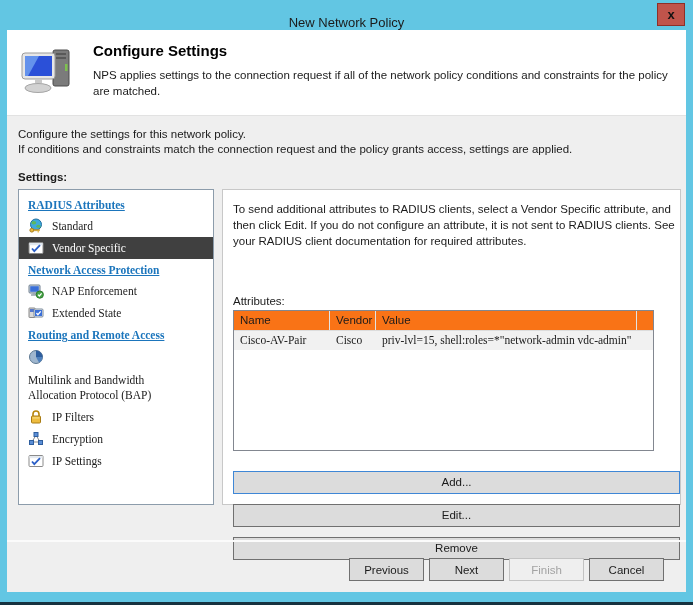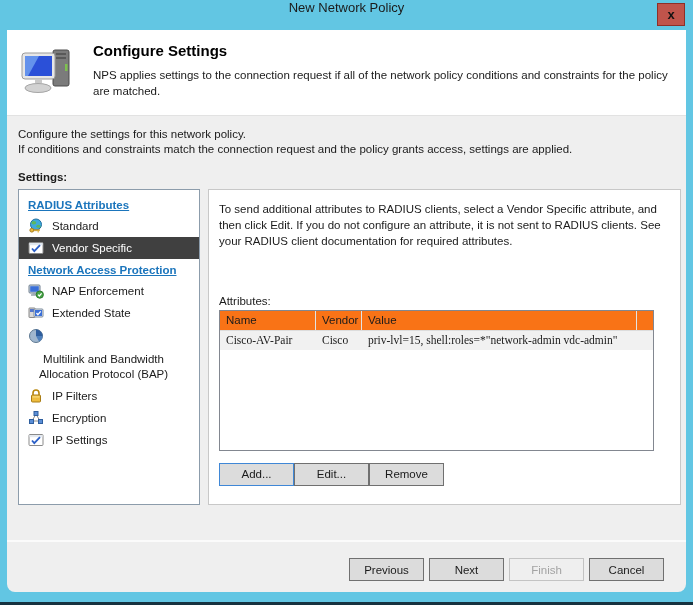--- a/index.html
+++ b/index.html
@@ -3,68 +3,68 @@
 <meta charset="utf-8">
 <style>
   * { box-sizing: border-box; margin: 0; padding: 0; }
   html,body { background:#ffffff; }
   body { font-family:"Liberation Sans", sans-serif; font-size:11.5px; color:#1b1b1b; }
 
   .window { position:relative; width:693px; height:605px; background:#62c6e3; overflow:hidden; }
   .window::after { content:""; position:absolute; left:0; right:0; bottom:0; height:3px; background:#17323f; }
 
   
-  .titlebar { height:30px; display:flex; align-items:flex-start; justify-content:center; position:relative; }
+  .titlebar { height:30px; display:flex; align-items:flex-end; justify-content:center; position:relative; }
   .titlebar-text { font-size:13px; color:#1b1b1b; }
   .close-btn { position:absolute; right:8px; top:3px; width:28px; height:23px;
                background:#c0544b; border:1px solid #8e2f28; color:#121212;
                font-weight:bold; font-size:13px; line-height:1;
                display:flex; align-items:center; justify-content:center; cursor:default; }
 
   
-  .frame { margin:0 7px; height:562px; background:#efefef; display:flex; flex-direction:column;border-radius:8px; }
+  .frame { margin:0 7px; height:562px; background:#efefef; display:flex; flex-direction:column; }
 
   
   .header { background:#ffffff; border-bottom:1px solid #e2e2e2; padding:10px 4px 10px 12px;
             display:flex; gap:16px; min-height:86px; }
   .header-icon { flex:0 0 58px; padding-top:4px; }
   .header-title { font-size:15px; font-weight:bold; margin:2px 0 9px; color:#000; }
   .header-desc { line-height:1.35; padding-right:0; }
 
   
   .body { flex:1; padding:11px 5px 0 11px; }
   .intro-line { line-height:15px; }
   .settings-label { font-weight:bold; margin:14px 0 6px; }
 
   .panels { display:flex; gap:8px; }
 
   
-  .nav-panel { width:182px; height:316px; background:#ffffff; border:1px solid #8c9cab; padding:4px 0 0; overflow:hidden; }
+  .nav-panel { width:196px; height:316px; background:#ffffff; border:1px solid #8c9cab; padding:4px 0 0; overflow:hidden;font-family:Liberation Serif, serif; }
   .section-heading { color:#1b75bc; font-weight:bold; text-decoration:underline;
                      padding:4px 8px 3px 9px; line-height:14px; max-width:168px; }
-  .nav-item { display:flex; align-items:center; gap:8px; padding:3px 20px 3px 9px; line-height:15px; cursor:default;text-align:center; }
+  .nav-item { display:flex; align-items:center; gap:8px; padding:3px 20px 3px 9px; line-height:15px; cursor:default; }
   .nav-item.top { align-items:flex-start;flex-direction:column; }
   .nav-item.top .nav-icon { margin-top:1px; }
   .nav-item.selected { background:#404040; color:#ffffff; }
   .nav-icon { flex:0 0 16px; width:16px; height:16px; }
 
   
   .group-panel { flex:1; height:316px; background:#ffffff; border:1px solid #c8c8c8; padding:12px 0 0 10px; }
   .vendor-desc { line-height:1.38; max-width:456px; }
   .attributes-label { margin:45px 0 3px; }
 
   .listview { border:1px solid #828790; height:141px; margin-right:26px; background:#ffffff;
               display:flex; flex-direction:column; overflow:hidden; }
   .lv-header { display:flex; background:#f97316; border-bottom:1px solid #dcdcdc; height:20px; align-items:stretch; }
   .lv-hcell { display:flex; align-items:center; padding-left:6px; border-right:1px solid #e3e3e3; cursor:default; }
   .lv-row { display:flex; height:19px; align-items:stretch; background:#f1f1f1; cursor:default;font-family:Liberation Serif, serif; }
   .lv-cell { display:flex; align-items:center; padding-left:6px; white-space:nowrap; overflow:hidden; }
   .col-name { width:96px; } .col-vendor { width:46px; } .col-value { flex:1; } .col-end { width:16px; border-right:none; }
 
-  .lv-buttons { display:flex; gap:0; margin-top:12px; }
+  .lv-buttons { display:flex; gap:10px; margin-top:20px;flex-direction:column; }
   .btn { height:23px; min-width:75px; padding:0 12px; background:#dcdcdc; border:1px solid #707070;
          font-family:inherit; font-size:11.5px; color:#1b1b1b; cursor:default; }
   .btn-add { border-color:#3f87d6; }
   .btn:disabled { background:#efefef; border-color:#c3c3c3; color:#a3a3a3; }
 
   
   .footer { height:52px; border-top:2px solid #fbfbfb; display:flex; justify-content:flex-end;
             gap:5px; padding:16px 22px 0 0; }
   .footer .btn { min-width:75px; }
 </style>
@@ -152,20 +152,21 @@
             <svg class="nav-icon" viewBox="0 0 16 16">
               <rect x="1" y="3" width="6" height="9.5" rx="0.5" fill="#d8d8d8" stroke="#888888"></rect>
               <rect x="2" y="4" width="4" height="3" fill="#5577cc"></rect>
               <rect x="6" y="4" width="9" height="8" rx="1" fill="#e8eef5" stroke="#7a8a9a"></rect>
               <rect x="7" y="5" width="7" height="6" fill="#3a6fd8"></rect>
               <path d="M8.5 8 l1.4 1.7 2.8-3.4" stroke="#ffffff" stroke-width="1.3" fill="none"></path>
             </svg>
             <span>Extended State</span>
           </div>
 
+          <div class="section-heading">Routing and Remote Access</div>
 
           <div class="nav-item top">
             <svg class="nav-icon" viewBox="0 0 16 16">
               <circle cx="8" cy="8" r="6.5" fill="#9fb6ce" stroke="#5d7891"></circle>
               <path d="M8 8 L8 1.5 A6.5 6.5 0 0 1 14.5 8 Z" fill="#2e5e9e"></path>
               <path d="M8 8 L14.5 8 A6.5 6.5 0 0 1 11 13.6 Z" fill="#4f81bd"></path>
             </svg>
             <span>Multilink and Bandwidth Allocation Protocol (BAP)</span>
           </div>
 

